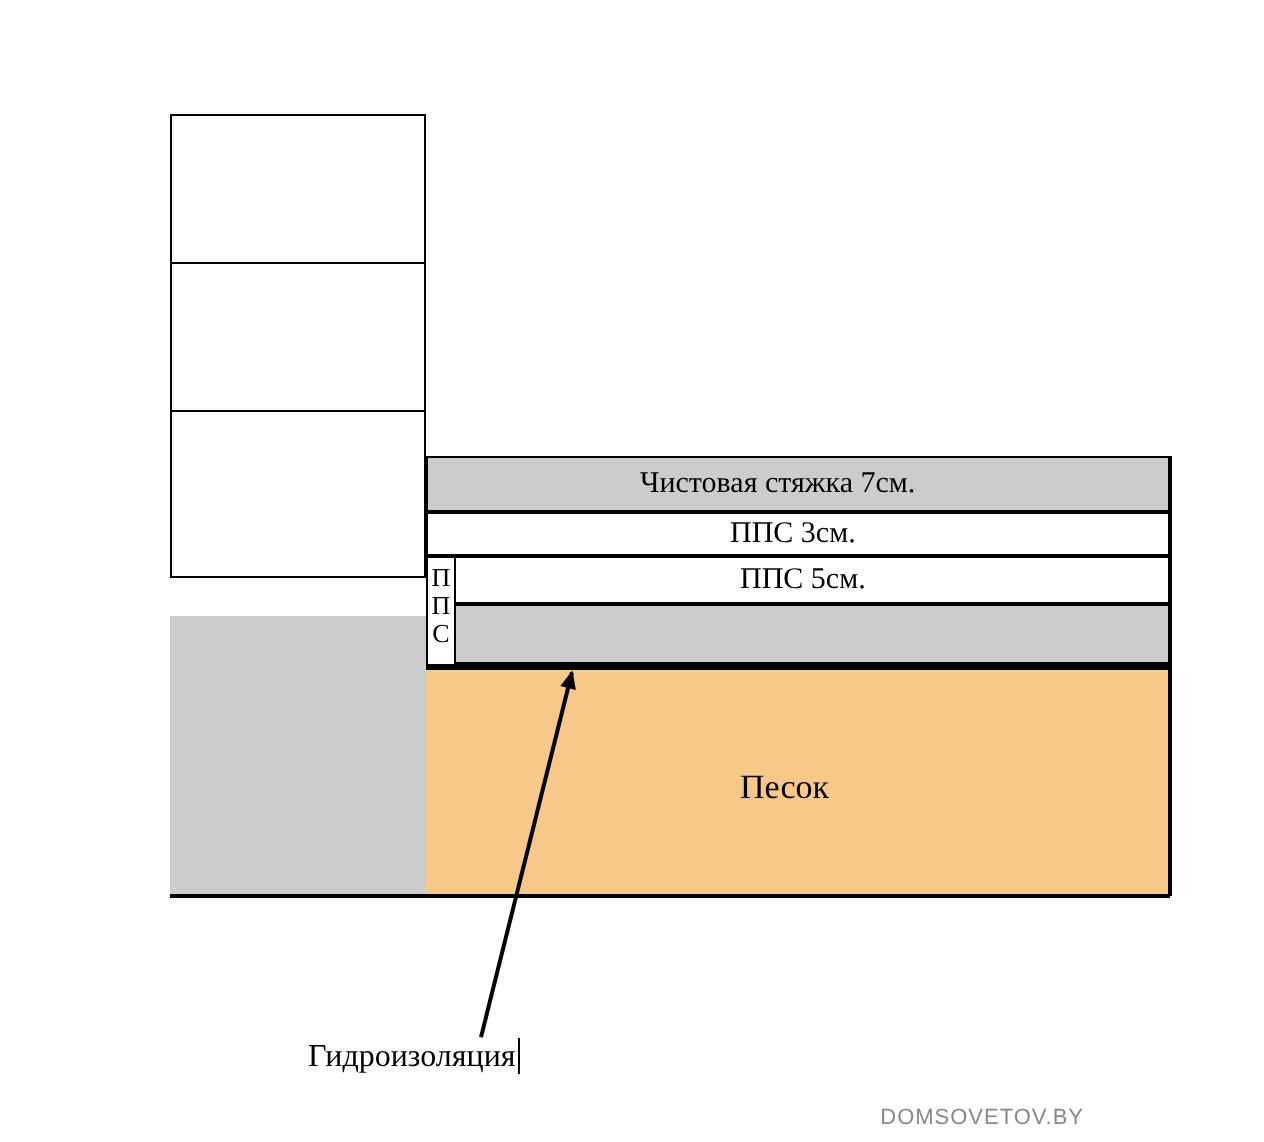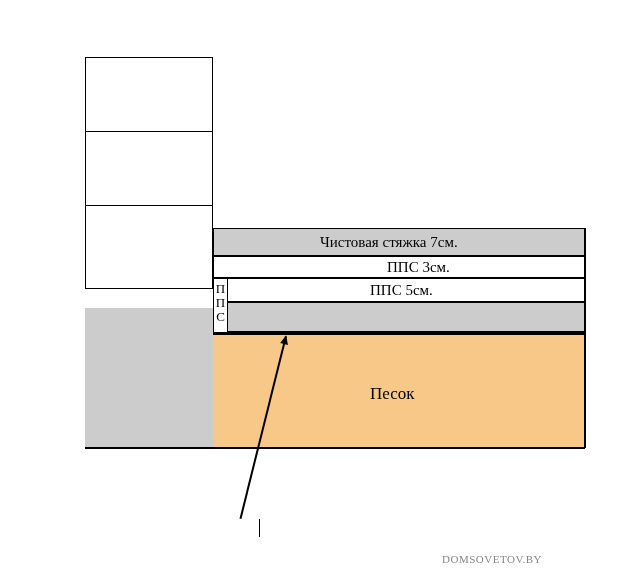--- a/index.html
+++ b/index.html
@@ -9,21 +9,21 @@
   .sand{background:#f7c887}
   .noborder{border:none}
   .txt{position:absolute;font-size:15px;line-height:1;color:#000;white-space:nowrap}
   .bold{font-weight:normal}
   .vert span{display:block;font-size:13px;line-height:14px;text-align:center}
   .hline{position:absolute;height:3px;background:#000}
   .vline{position:absolute;width:1.5px;background:#000}
   .arrow{position:absolute;transform-origin:top left}
   .arrow .shaft{position:absolute;width:1.5px;background:#000;left:0;top:0}
   .arrow .head{position:absolute;width:0;height:0;border-left:4px solid transparent;border-right:4px solid transparent;border-bottom:9px solid #000;left:-3.25px;top:-1px}
-  .watermark{position:absolute;right:6px;bottom:6px;font-family:Liberation Serif, serif;font-size:11px;letter-spacing:0.5px;color:#888;text-shadow:0 0 1px #fff,0 0 2px #fff}
+  .watermark{position:absolute;right:6px;bottom:6px;font-family:Liberation Sans, sans-serif;font-size:11px;letter-spacing:0.5px;color:#888;text-shadow:0 0 1px #fff,0 0 2px #fff}
   .cursor{position:absolute;width:1px;height:18px;background:#000}
 </style>
 </head>
 <body>
 
 <div class="stage">
 
   <div class="block" style="left:85px;top:57px;width:128px;height:75px"></div>
   <div class="block" style="left:85px;top:131px;width:128px;height:75px"></div>
   <div class="block" style="left:85px;top:205px;width:128px;height:84px"></div>
@@ -38,31 +38,32 @@
   <div class="block" style="left:213px;top:278px;width:15px;height:55px"></div>
 
   <div class="hline" style="left:213px;top:332px;width:373px"></div>
 
   <div class="block sand noborder" style="left:213px;top:335px;width:372px;height:113px"></div>
 
   <div class="vline" style="left:584px;top:228px;height:220px"></div>
   <div class="hline" style="left:85px;top:447px;width:500px;height:1.5px"></div>
 
   <div class="txt" style="left:320px;top:235px">Чистовая стяжка 7см.</div>
-  <div class="txt" style="left:387px;top:260px">ППС 3см.</div>
+  <div class="txt" style="left:365px;top:260px">ППС 3см.</div>
   <div class="txt" style="left:370px;top:283px">ППС 5см.</div>
   <div class="txt bold" style="left:370px;top:385px;font-size:17px">Песок</div>
 
   <div class="vert" style="position:absolute;left:213px;top:282px;width:15px">
     <span>П</span>
     <span>П</span>
     <span>С</span>
   </div>
 
   <div class="arrow" style="left:285px;top:336px;transform:rotate(14deg)">
     <div class="head"></div>
     <div class="shaft" style="height:188px"></div>
   </div>
 
+  <div class="txt" style="left:154px;top:521px;font-size:16px">Гидроизоляция</div>
   <div class="cursor" style="left:259px;top:519px"></div>
 
   <div class="watermark">DOMSOVETOV.BY</div>
 </div>
 
 </body></html>

